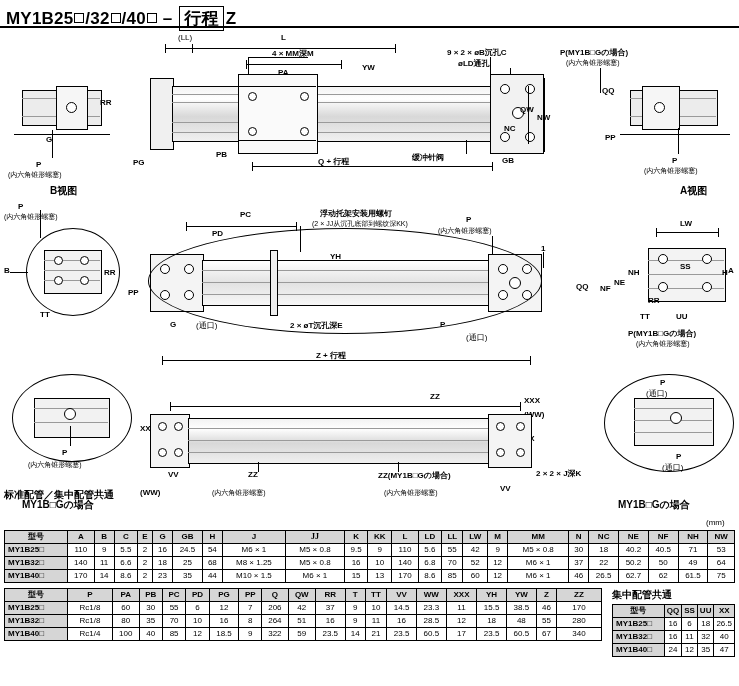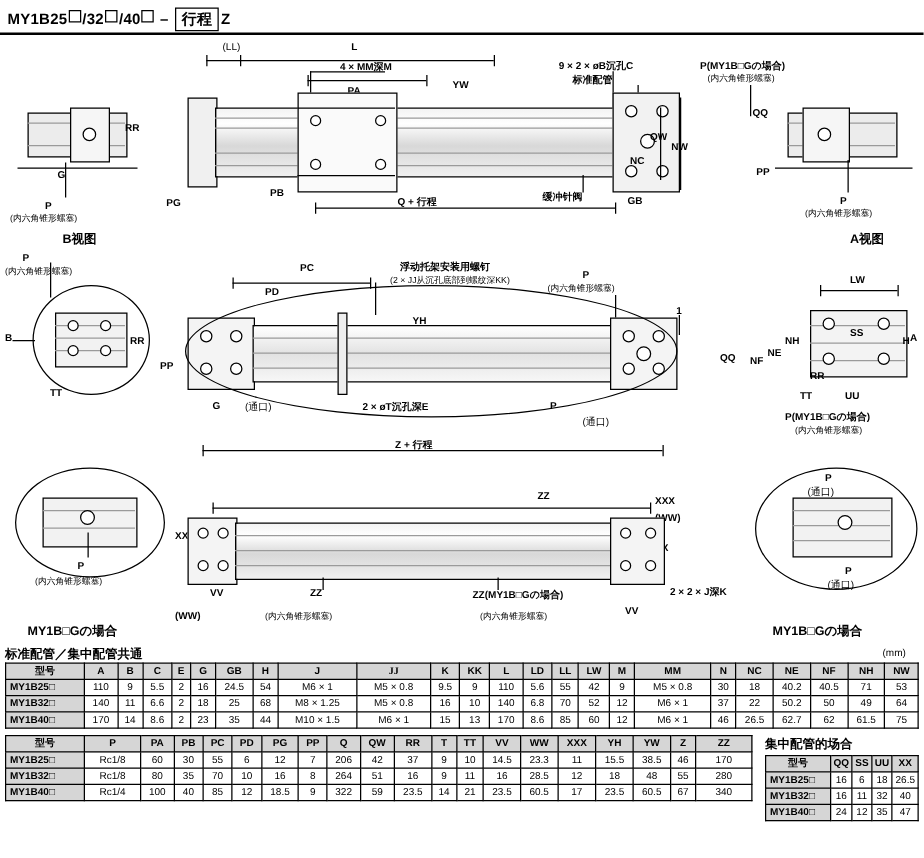--- a/index.html
+++ b/index.html
@@ -6,21 +6,21 @@
   body{
     width:739px;height:686px;
     background:#ffffff;
     font-family:"Liberation Sans", sans-serif;
     font-size:9px;
     color:#000;
     position:relative;
     overflow:hidden;
   }
   .abs{position:absolute;}
-  .ttl{font-weight:bold;font-size:12px;letter-spacing:0.2px;}
+  .ttl{font-weight:bold;font-size:17px;letter-spacing:0.2px;}
   .ttl .sq{display:inline-block;width:8px;height:8px;border:1px solid #000;vertical-align:1px;margin:0 1px;}
   .ttl .box{display:inline-block;border:1px solid #000;padding:0 4px;margin:0 2px;font-weight:bold;}
   .lbl{font-size:8px;white-space:nowrap;}
   .lbl.b{font-weight:bold;}
   .lbl.s{font-size:7px;}
   
   .ln{background:#000;position:absolute;}
   .hl{height:1px;}
   .vl{width:1px;}
   .gl{background:#9a9a9a;}
@@ -54,21 +54,21 @@
 <div class="abs ln vl" style="left:192px;top:44px;height:9px;"></div>
 
 <div class="abs lbl b" style="left:272px;top:48px;">4 × MM深M</div>
 <div class="abs lbl b" style="left:278px;top:68px;">PA</div>
 <div class="abs ln hl" style="left:246px;top:64px;width:95px;"></div>
 <div class="abs ln vl" style="left:246px;top:60px;height:9px;"></div>
 <div class="abs ln vl" style="left:341px;top:60px;height:9px;"></div>
 
 <div class="abs lbl b" style="left:362px;top:63px;">YW</div>
 <div class="abs lbl b" style="left:447px;top:47px;">9 × 2 × øB沉孔C</div>
-<div class="abs lbl b" style="left:458px;top:58px;">标准配管</div>
+<div class="abs lbl b" style="left:458px;top:58px;">øLD通孔</div>
 <div class="abs lbl b" style="left:560px;top:47px;">P(MY1B□Gの場合)</div>
 <div class="abs lbl s" style="left:566px;top:58px;">(内六角锥形螺塞)</div>
 
 <div class="abs ln vl" style="left:490px;top:57px;height:38px;"></div>
 <div class="abs ln vl" style="left:510px;top:68px;height:30px;"></div>
 <div class="abs ln vl" style="left:600px;top:68px;height:25px;"></div>
 <div class="abs ln hl" style="left:248px;top:57px;width:60px;"></div>
 <div class="abs ln vl" style="left:248px;top:57px;height:25px;"></div>
 
 <div class="abs" style="left:14px;top:82px;width:96px;height:62px;">
@@ -115,21 +115,21 @@
 <div class="abs lbl b" style="left:520px;top:105px;">QW</div>
 <div class="abs lbl b" style="left:537px;top:113px;">NW</div>
 <div class="abs lbl b" style="left:504px;top:124px;">NC</div>
 <div class="abs ln vl" style="left:544px;top:78px;height:74px;"></div>
 <div class="abs ln vl" style="left:528px;top:86px;height:58px;"></div>
 
 <div class="abs lbl b" style="left:133px;top:158px;">PG</div>
 <div class="abs lbl b" style="left:216px;top:150px;">PB</div>
 <div class="abs lbl b" style="left:318px;top:156px;">Q + 行程</div>
 <div class="abs lbl b" style="left:502px;top:156px;">GB</div>
-<div class="abs lbl b" style="left:434px;top:152px;">缓冲针阀</div>
+<div class="abs lbl b" style="left:412px;top:152px;">缓冲针阀</div>
 <div class="abs ln hl" style="left:252px;top:166px;width:240px;"></div>
 <div class="abs ln vl" style="left:252px;top:162px;height:9px;"></div>
 <div class="abs ln vl" style="left:492px;top:162px;height:9px;"></div>
 <div class="abs ln vl" style="left:466px;top:140px;height:14px;"></div>
 
 <div class="abs" style="left:620px;top:82px;width:110px;height:62px;">
   <div class="abs rectf" style="left:10px;top:8px;width:86px;height:34px;"></div>
   <div class="abs ln hl gl" style="left:10px;top:16px;width:86px;"></div>
   <div class="abs ln hl gl" style="left:10px;top:34px;width:86px;"></div>
   <div class="abs rect" style="left:22px;top:4px;width:36px;height:42px;background:#f6f6f6;"></div>
@@ -294,21 +294,21 @@
   <div class="abs ln hl gl" style="left:4px;top:28px;width:78px;"></div>
   <div class="abs ln hl gl" style="left:4px;top:40px;width:78px;"></div>
   <div class="abs circ" style="left:40px;top:20px;width:10px;height:10px;"></div>
 </div>
 <div class="abs lbl b" style="left:660px;top:378px;">P</div>
 <div class="abs lbl" style="left:646px;top:388px;">(通口)</div>
 <div class="abs lbl b" style="left:676px;top:452px;">P</div>
 <div class="abs lbl" style="left:662px;top:462px;">(通口)</div>
 <div class="abs lbl b" style="left:618px;top:498px;font-size:10px;">MY1B□Gの場合</div>
 
-<div class="abs tbl-title" style="left:4px;top:516px;">标准配管／集中配管共通</div>
+<div class="abs tbl-title" style="left:4px;top:488px;">标准配管／集中配管共通</div>
 <div class="abs mm" style="left:706px;top:518px;">(mm)</div>
 
 <table class="abs" style="left:4px;top:530px;width:731px;">
   <thead>
     <tr>
       <td style="width:58px;">型号</td>
       <td>A</td>
       <td>B</td>
       <td>C</td>
       <td>E</td>
@@ -503,21 +503,21 @@
       <td>60.5</td>
       <td>17</td>
       <td>23.5</td>
       <td>60.5</td>
       <td>67</td>
       <td>340</td>
     </tr>
   </tbody>
 </table>
 
-<div class="abs tbl-title" style="left:612px;top:588px;">集中配管的场合</div>
+<div class="abs tbl-title" style="left:612px;top:588px;">集中配管共通</div>
 <table class="abs" style="left:612px;top:604px;width:123px;">
   <thead>
     <tr>
       <td style="width:55px;">型号</td>
       <td>QQ</td>
       <td>SS</td>
       <td>UU</td>
       <td>XX</td>
     </tr>
   </thead>

